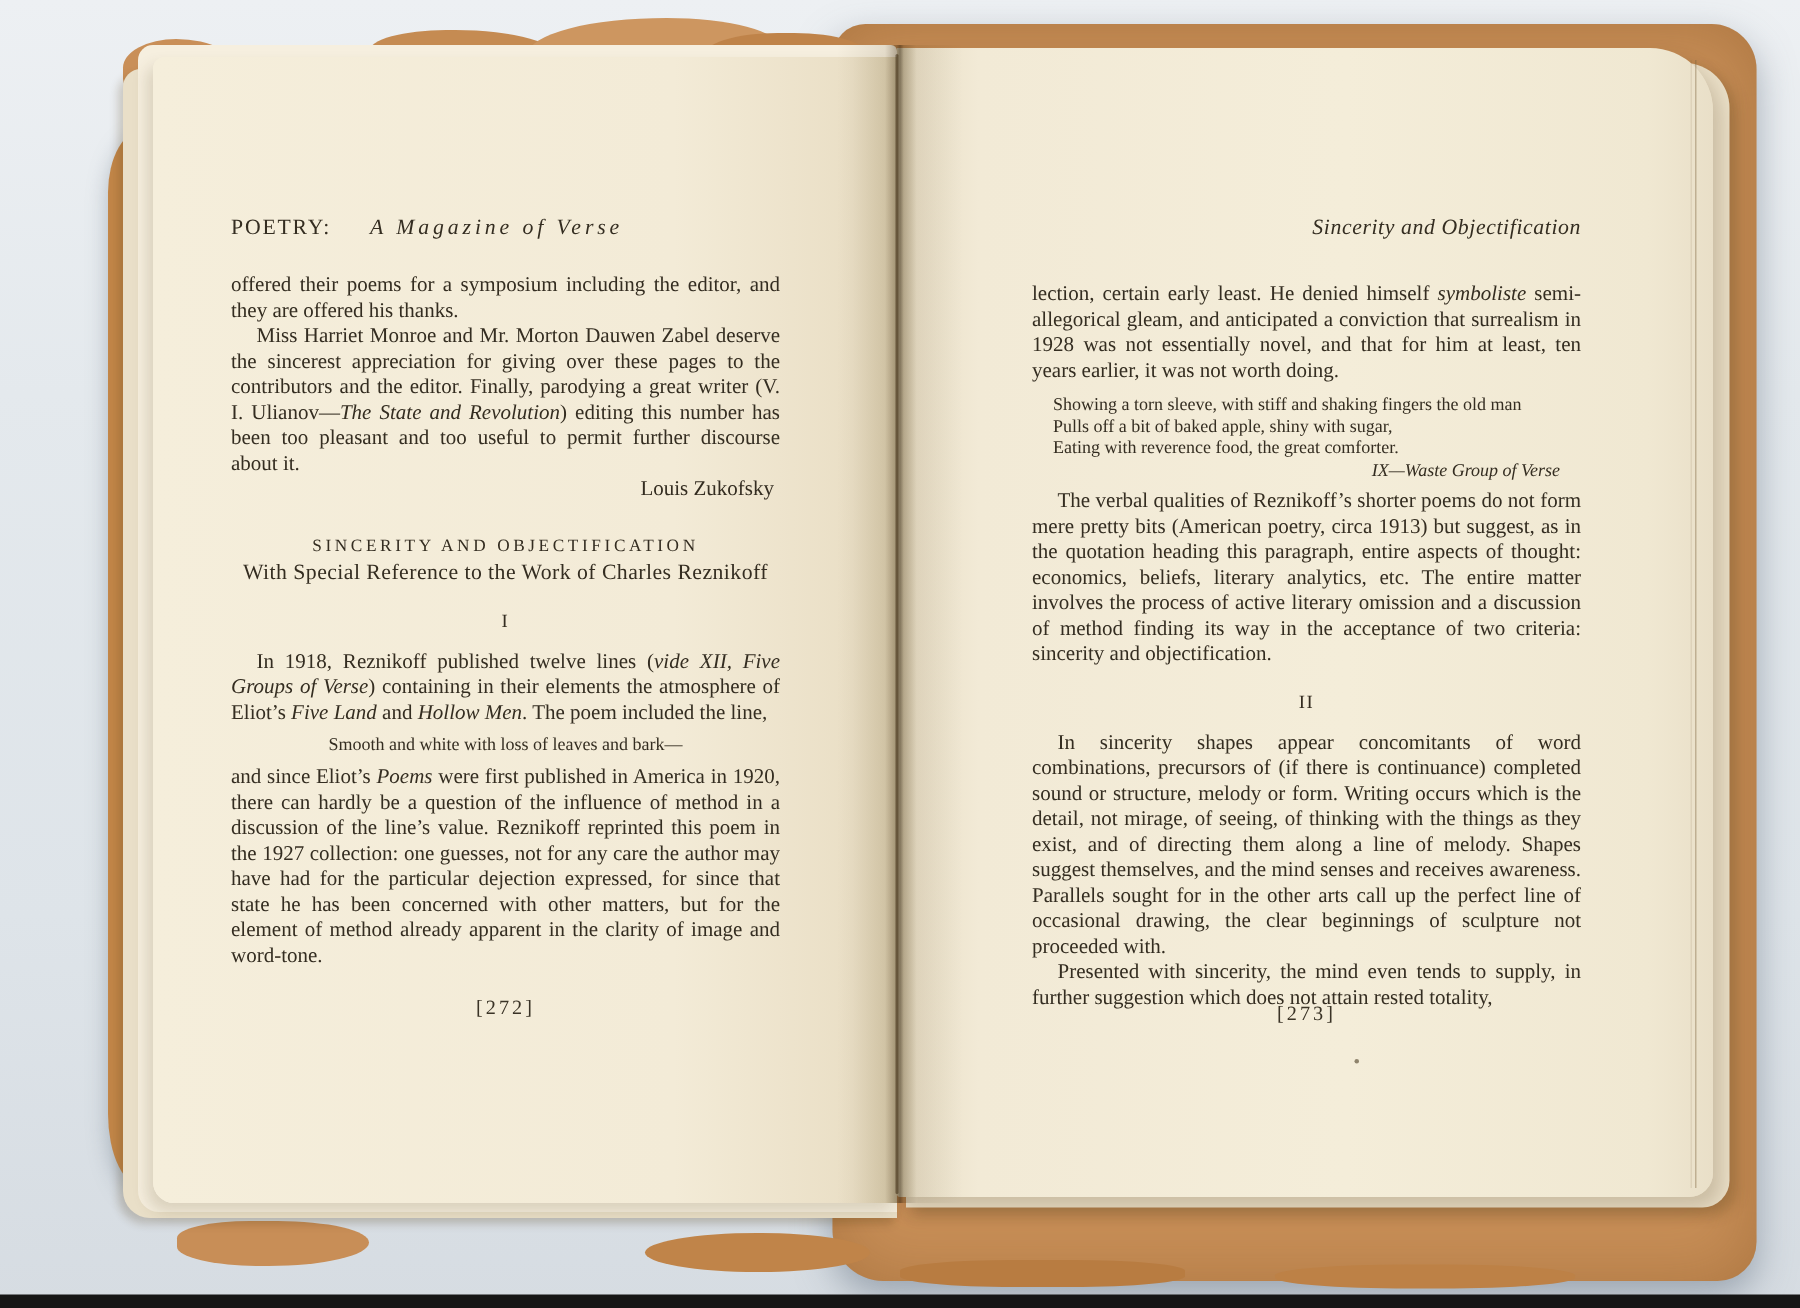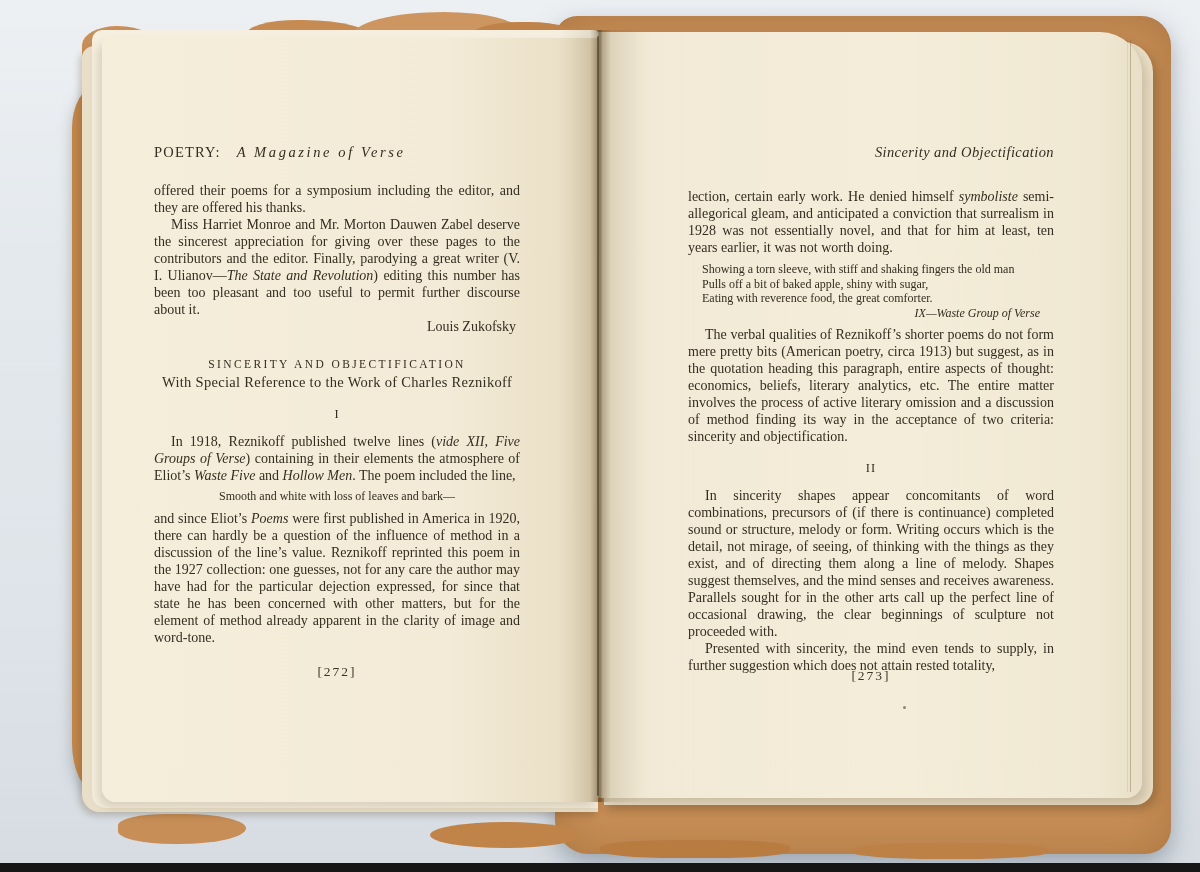--- a/index.html
+++ b/index.html
@@ -46,21 +46,21 @@
       rgba(40,25,5,.5) 50%,rgba(60,40,10,.26) 53%,rgba(70,50,15,.07) 63%,rgba(70,50,15,0) 100%);}
   .gutter-line{position:absolute;left:597px;top:36px;width:2px;height:760px;z-index:5;
     background:rgba(50,32,8,.5);border-radius:2px;}
 
   
   .col{position:absolute;z-index:6;font-size:14px;line-height:17px;text-align:justify;
     color:#342d21;}
   .col.l{left:52px;top:106px;width:366px;}
   .col.r{left:90px;top:112px;width:366px;}
   .rh-left{font-size:14.5px;letter-spacing:1.2px;text-align:left;margin-bottom:21px;white-space:nowrap;}
-  .rh-left .mag{font-style:italic;letter-spacing:2.6px;margin-left:16px;}
+  .rh-left .mag{font-style:italic;letter-spacing:2.6px;margin-left:26px;}
   .rh-right{text-align:right;font-style:italic;font-size:14.5px;letter-spacing:.4px;margin-bottom:27px;}
   p{margin:0;}
   .ind{text-indent:17px;font-family:Liberation Serif, serif;}
   .sig{text-align:right;padding-right:4px;}
   .sec-title{text-align:center;font-size:11.5px;letter-spacing:2.4px;margin-top:21px;}
   .sec-sub{text-align:center;font-size:14.5px;letter-spacing:.3px;margin-top:1px;}
   .numeral{text-align:center;font-size:12.5px;letter-spacing:1px;margin:15px 0 10px;}
   .verse-c{text-align:center;font-size:12px;line-height:15px;margin:5px 0 6px;}
   .verse-block{margin:6px 0 0 14px;font-size:12px;line-height:14.5px;text-align:left;}
   .verse-block div{white-space:nowrap;}
@@ -95,31 +95,31 @@
     <div class="col l">
       <div class="rh-left">
         <span>POETRY:</span><span class="mag">A Magazine of Verse</span>
       </div>
       <p><span>offered their poems for a symposium including the editor, and they are offered his thanks.</span></p>
       <p class="ind"><span>Miss Harriet Monroe and Mr. Morton Dauwen Zabel deserve the sincerest appreciation for giving over these pages to the contributors and the editor. Finally, parodying a great writer (V. I. Ulianov—</span><i>The State and Revolution</i><span>) editing this number has been too pleasant and too useful to permit further discourse about it.</span></p>
       <p class="sig">Louis Zukofsky</p>
       <div class="sec-title">SINCERITY AND OBJECTIFICATION</div>
       <div class="sec-sub">With Special Reference to the Work of Charles Reznikoff</div>
       <div class="numeral">I</div>
-      <p class="ind"><span>In 1918, Reznikoff published twelve lines (</span><i>vide XII, Five Groups of Verse</i><span>) containing in their elements the atmosphere of Eliot’s </span><i>Waste Five</i><span> and </span><i>Hollow Men</i><span>. The poem included the line,</span></p>
+      <p class="ind"><span>In 1918, Reznikoff published twelve lines (</span><i>vide XII, Five Groups of Verse</i><span>) containing in their elements the atmosphere of Eliot’s </span><i>Five Land</i><span> and </span><i>Hollow Men</i><span>. The poem included the line,</span></p>
       <div class="verse-c">Smooth and white with loss of leaves and bark—</div>
       <p><span>and since Eliot’s </span><i>Poems</i><span> were first published in America in 1920, there can hardly be a question of the influence of method in a discussion of the line’s value. Reznikoff reprinted this poem in the 1927 collection: one guesses, not for any care the author may have had for the particular dejection expressed, for since that state he has been concerned with other matters, but for the element of method already apparent in the clarity of image and word-tone.</span></p>
     </div>
     <div class="folio l">[272]</div>
   </div>
 
   <div class="page right">
     <div class="col r">
       <div class="rh-right">Sincerity and Objectification</div>
-      <p><span>lection, certain early work. He denied himself </span><i>symboliste</i><span> semi-allegorical gleam, and anticipated a conviction that surrealism in 1928 was not essentially novel, and that for him at least, ten years earlier, it was not worth doing.</span></p>
+      <p><span>lection, certain early least. He denied himself </span><i>symboliste</i><span> semi-allegorical gleam, and anticipated a conviction that surrealism in 1928 was not essentially novel, and that for him at least, ten years earlier, it was not worth doing.</span></p>
       <div class="verse-block">
         <div>Showing a torn sleeve, with stiff and shaking fingers the old man</div>
         <div>Pulls off a bit of baked apple, shiny with sugar,</div>
         <div>Eating with reverence food, the great comforter.</div>
       </div>
       <div class="verse-attr">IX—Waste Group of Verse</div>
       <p class="ind"><span>The verbal qualities of Reznikoff’s shorter poems do not form mere pretty bits (American poetry, circa 1913) but suggest, as in the quotation heading this paragraph, entire aspects of thought: economics, beliefs, literary analytics, etc. The entire matter involves the process of active literary omission and a discussion of method finding its way in the acceptance of two criteria: sincerity and objectification.</span></p>
       <div class="numeral">II</div>
       <p class="ind"><span>In sincerity shapes appear concomitants of word combinations, precursors of (if there is continuance) completed sound or structure, melody or form. Writing occurs which is the detail, not mirage, of seeing, of thinking with the things as they exist, and of directing them along a line of melody. Shapes suggest themselves, and the mind senses and receives awareness. Parallels sought for in the other arts call up the perfect line of occasional drawing, the clear beginnings of sculpture not proceeded with.</span></p>
       <p class="ind"><span>Presented with sincerity, the mind even tends to supply, in further suggestion which does not attain rested totality,</span></p>

